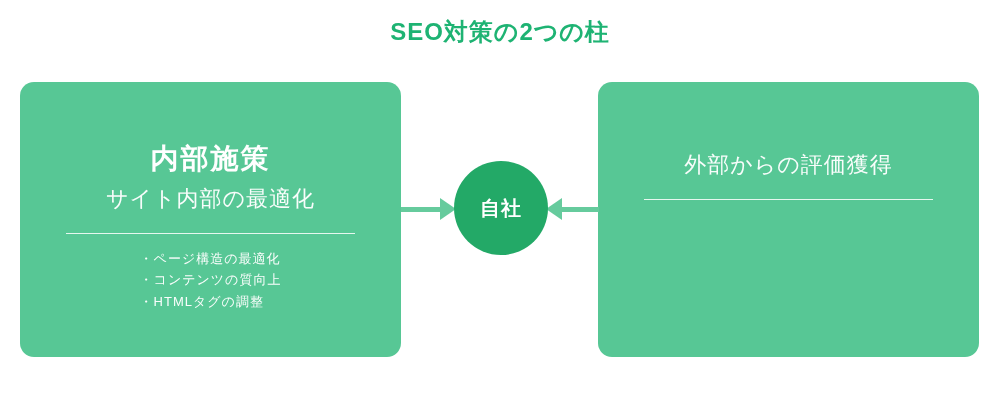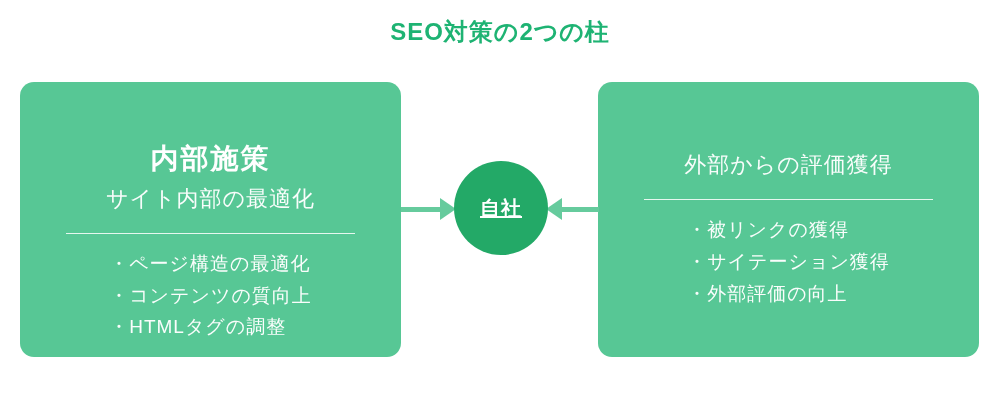--- a/index.html
+++ b/index.html
@@ -62,21 +62,21 @@
     width:76%;
     height:1px;
     background:var(--divider);
     border:none;
     margin:19px auto 14px auto;
   }
   .pillar-list{
     display:inline-block;
     text-align:left;
     list-style:none;
-    font-size:19px;
+    font-size:13px;
     line-height:1.68;
     color:rgba(255,255,255,0.97);
     letter-spacing:1px;
   }
   .center-circle{
     position:absolute;
     left:454px;
     top:161px;
     width:94px;
     height:94px;
@@ -85,21 +85,20 @@
     display:flex;
     flex-direction:row;
     align-items:center;
     justify-content:center;
     color:var(--text-white);
     font-size:20px;
     font-weight:bold;
     line-height:1.3;
     letter-spacing:1px;
     text-align:center;
-    text-decoration:underline;
   }
   .arrow{
     position:absolute;
     top:198px;
     height:22px;
     display:flex;
     align-items:center;
   }
   .arrow.arrow-left{ left:401px; width:55px; }
   .arrow.arrow-right{ left:546px; width:53px; }
@@ -135,25 +134,20 @@
     <ul class="pillar-list">
       <li>・ページ構造の最適化</li>
       <li>・コンテンツの質向上</li>
       <li>・HTMLタグの調整</li>
     </ul>
   </div>
 
   <div class="pillar-box right">
     <div class="pillar-subtitle">外部からの評価獲得</div>
     <hr class="pillar-divider">
-    <ul class="pillar-list">
-      <li>・被リンクの獲得</li>
-      <li>・サイテーション獲得</li>
-      <li>・外部評価の向上</li>
-    </ul>
   </div>
 
   <div class="arrow arrow-left">
     <div class="shaft"></div>
     <div class="head-right"></div>
   </div>
 
   <div class="arrow arrow-right">
     <div class="head-left"></div>
     <div class="shaft"></div>

